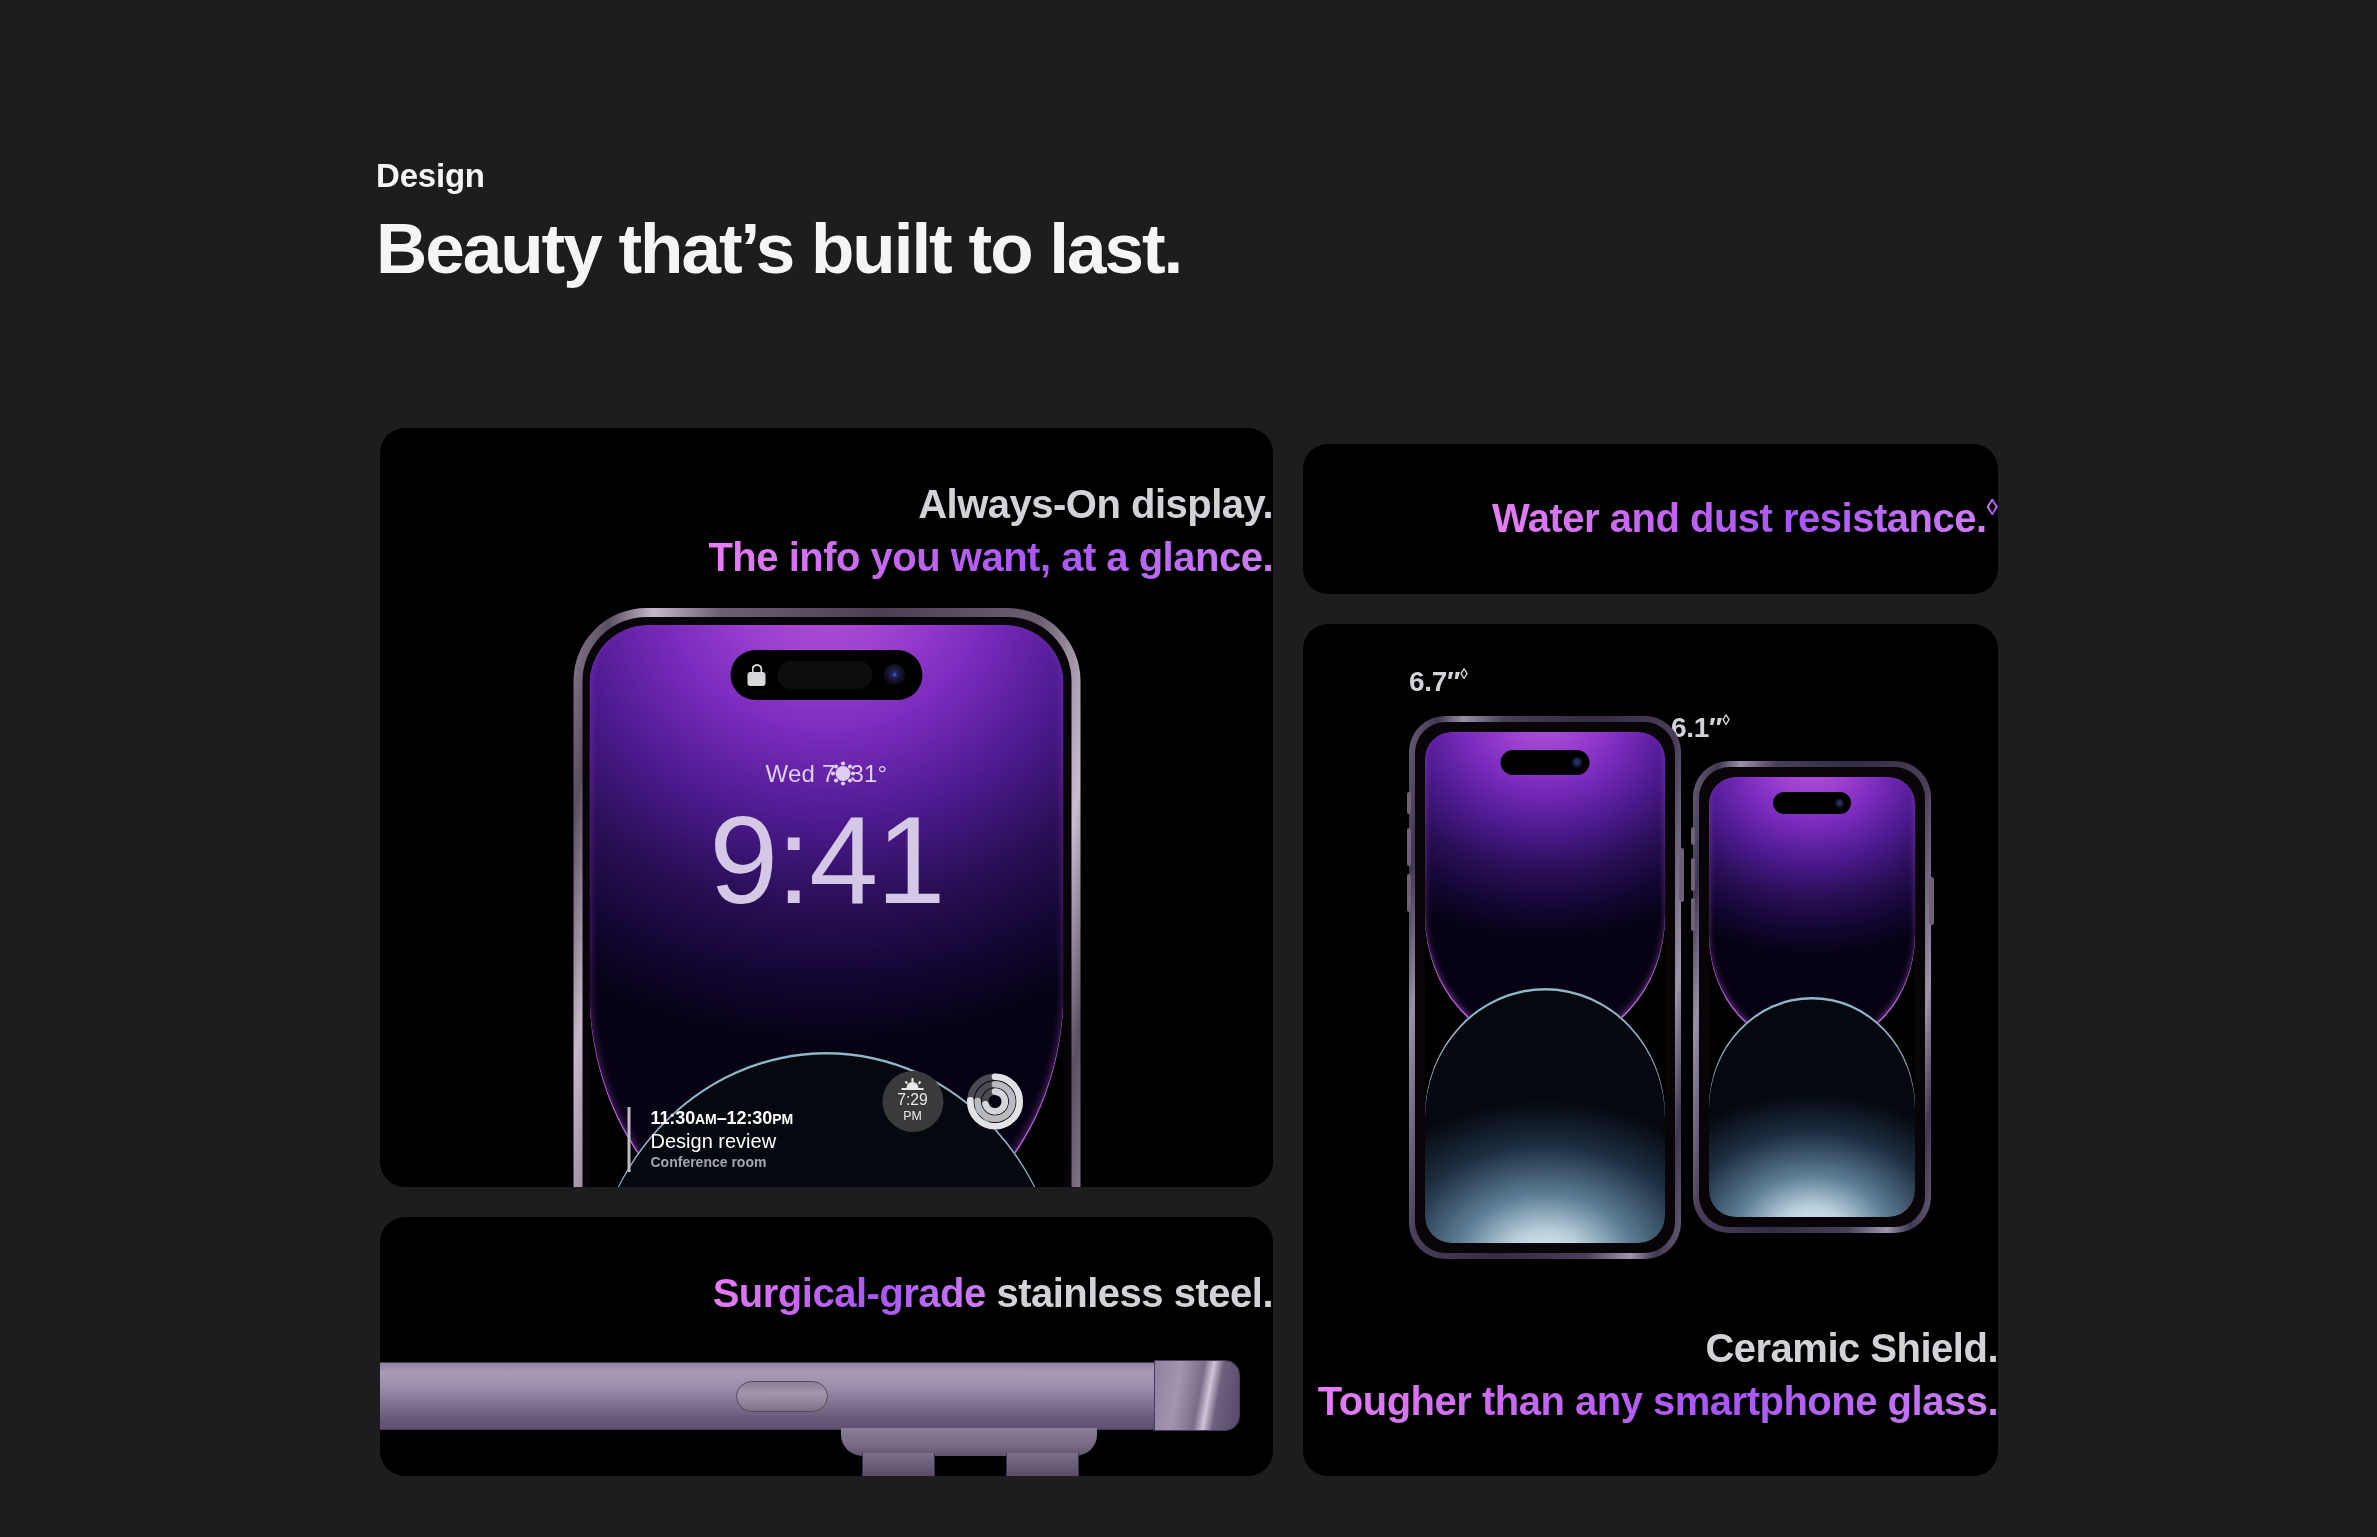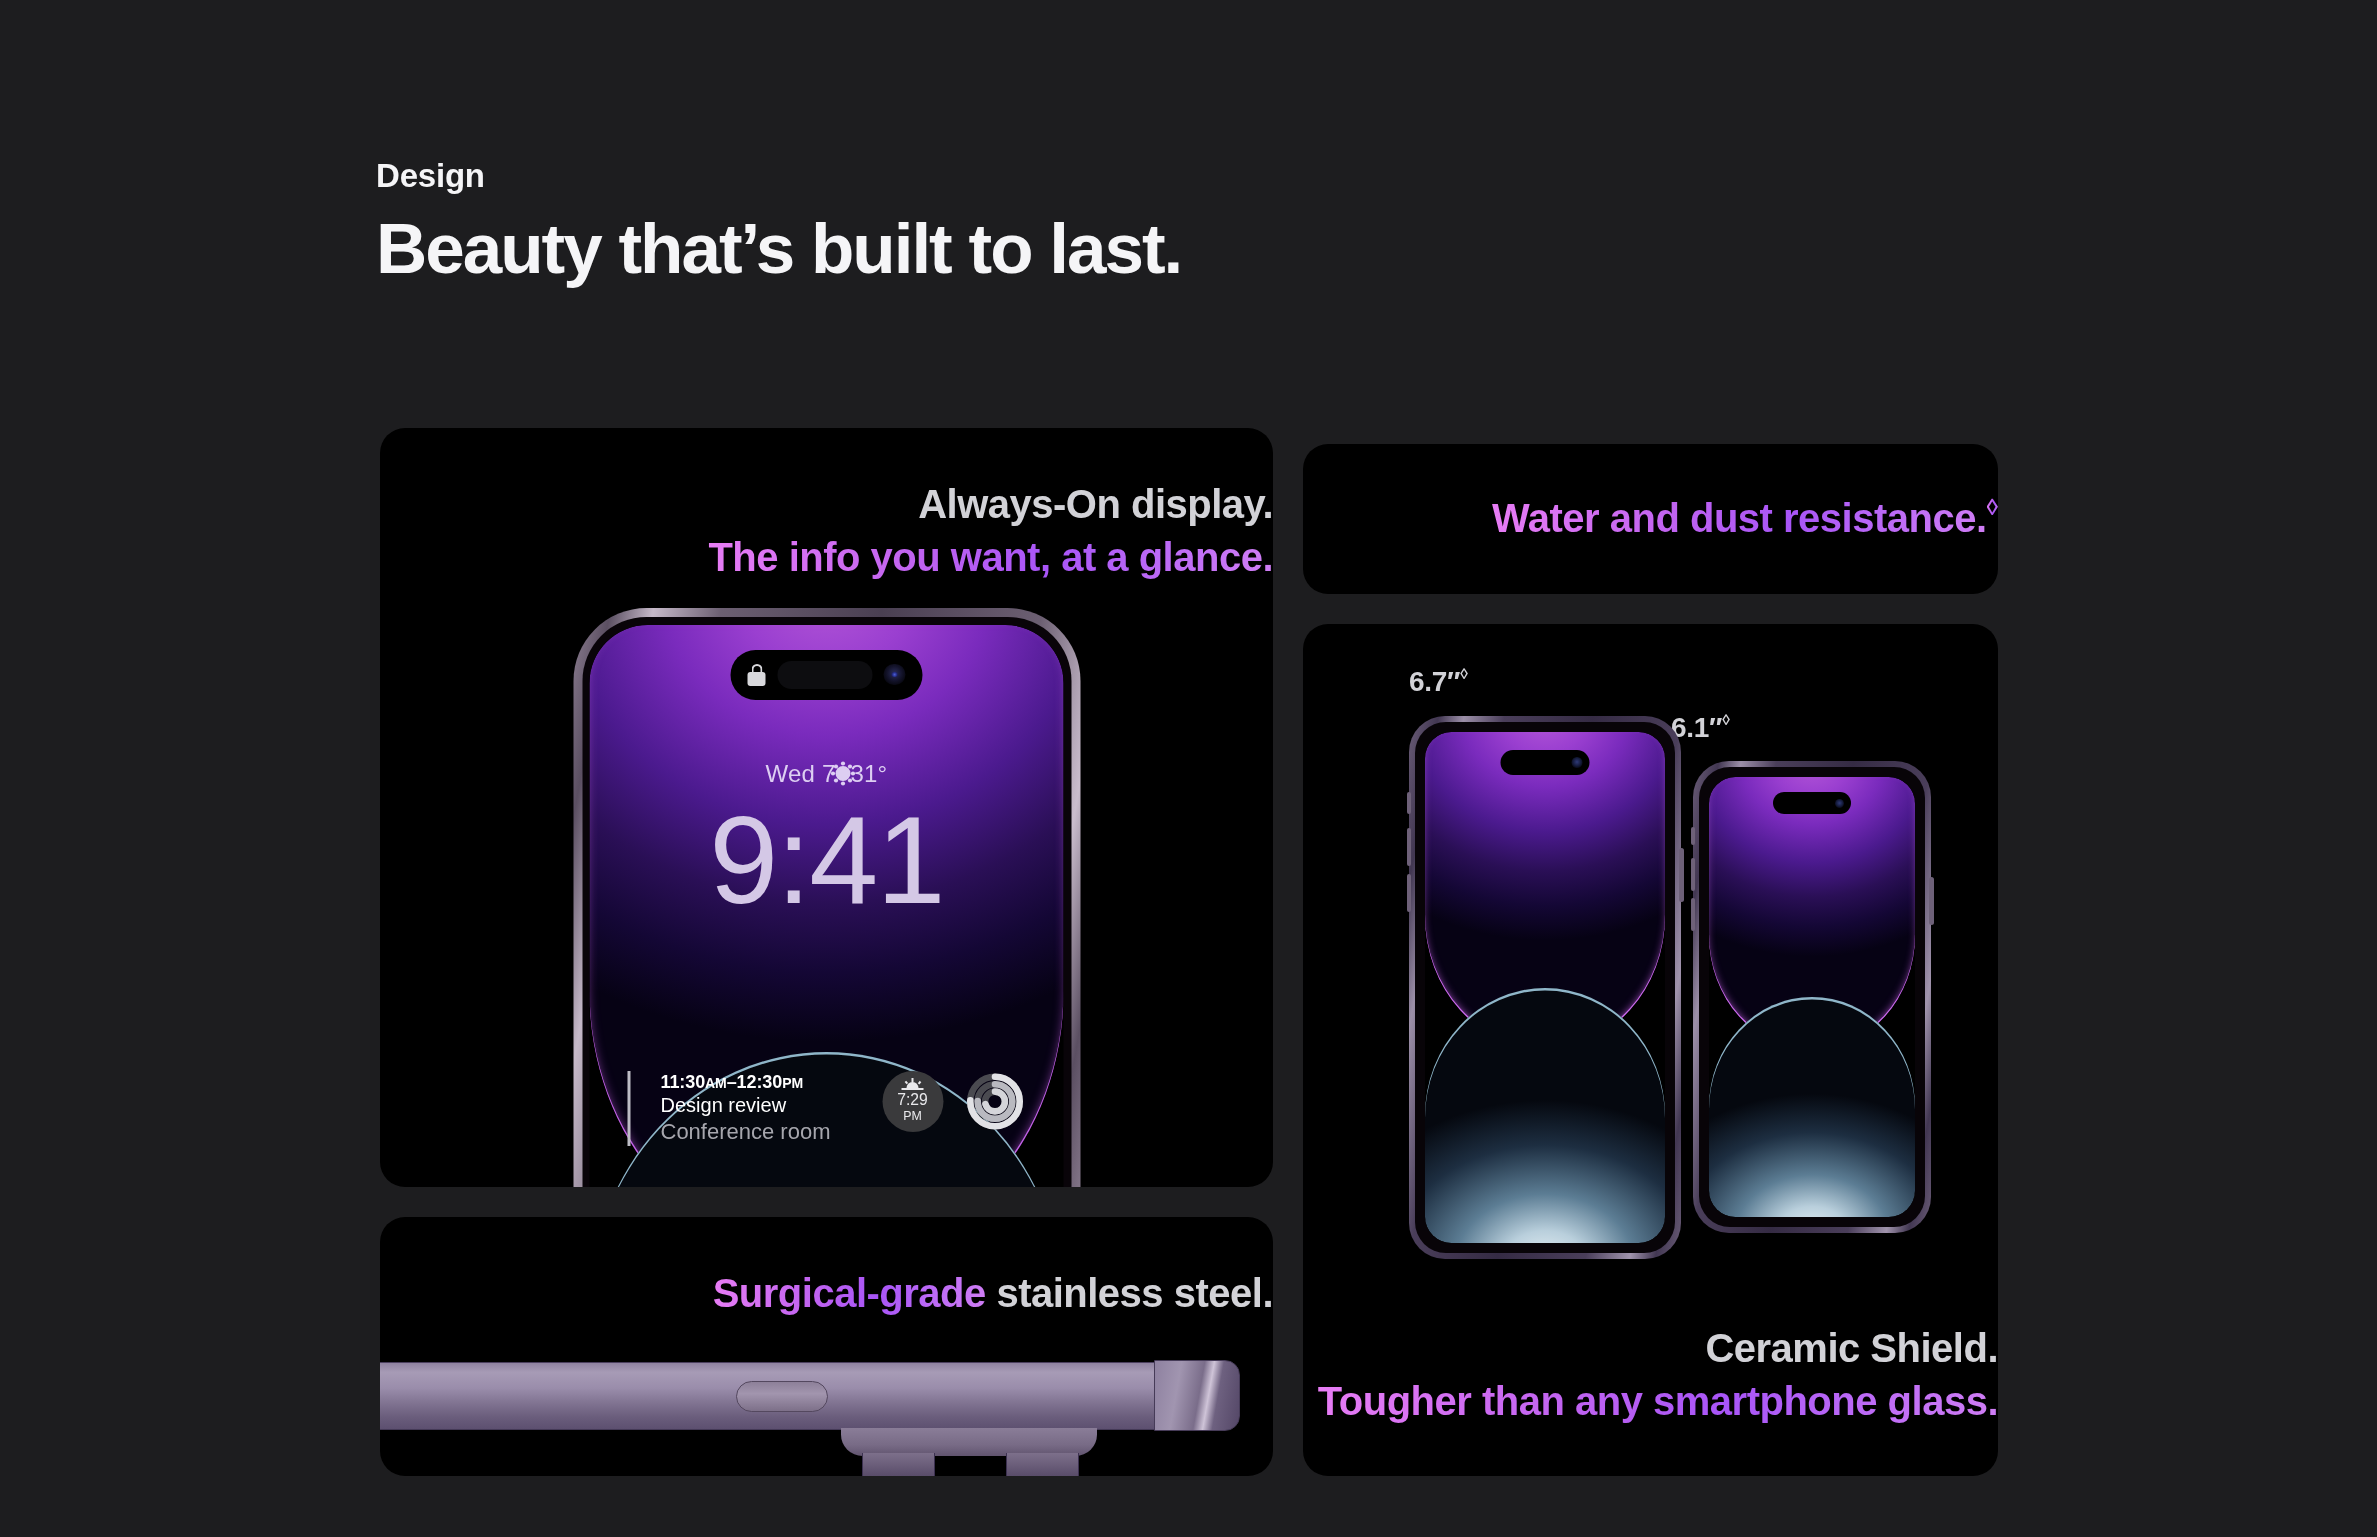--- a/index.html
+++ b/index.html
@@ -174,28 +174,29 @@
     letter-spacing: -1.7px; line-height: 1;
     color: #d4c8e6;
   }
 
   
   .aod-widgets {
     position: absolute; left: 38px; right: 38px; top: 446px;
     display: flex; align-items: flex-start; gap: 21.5px;
   }
   .cal-widget {
-    flex: 1 1 auto; padding-left: 30px; position: relative;
+    flex: 1 1 auto; padding-left: 20px; position: relative;
     border-left: 3.3px solid #bdbdc5;
     line-height: 1.26;
+    margin-top: 36px;
   }
   .cal-time  { font-size: 18px; font-weight: 700; color: #ffffff; letter-spacing: -0.1px; }
   .cal-time .sm { font-size: 0.78em; }
   .cal-title { font-size: 20px; font-weight: 400; color: #ffffff; }
-  .cal-loc   { font-size: 22px; font-weight: 400; color: #a6a6ad; }
+  .cal-loc   { font-size: 14px; font-weight: 700; color: #a6a6ad; }
 
   .sun-widget {
     flex: 0 0 auto; width: 61px; height: 61px; border-radius: 50%;
     background: #3a3a3c; color: #e9e9ec;
     display: flex; flex-direction: column; align-items: center;
     justify-content: center; gap: 0.8px;
   }
   .sun-glyph {
     width: 21.5px; height: 10.7px; position: relative; margin-bottom: 1.7px;
   }

